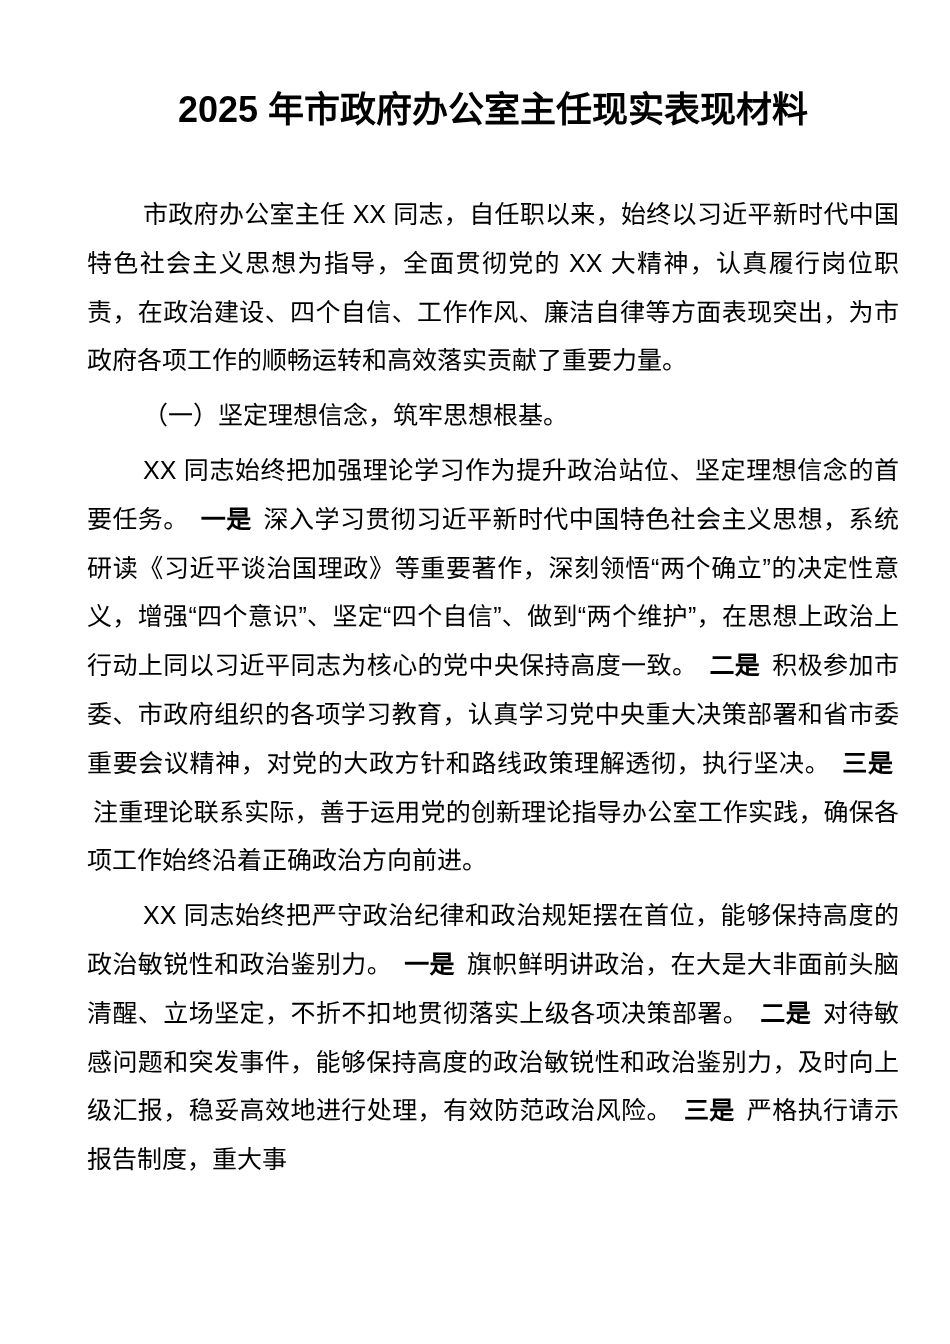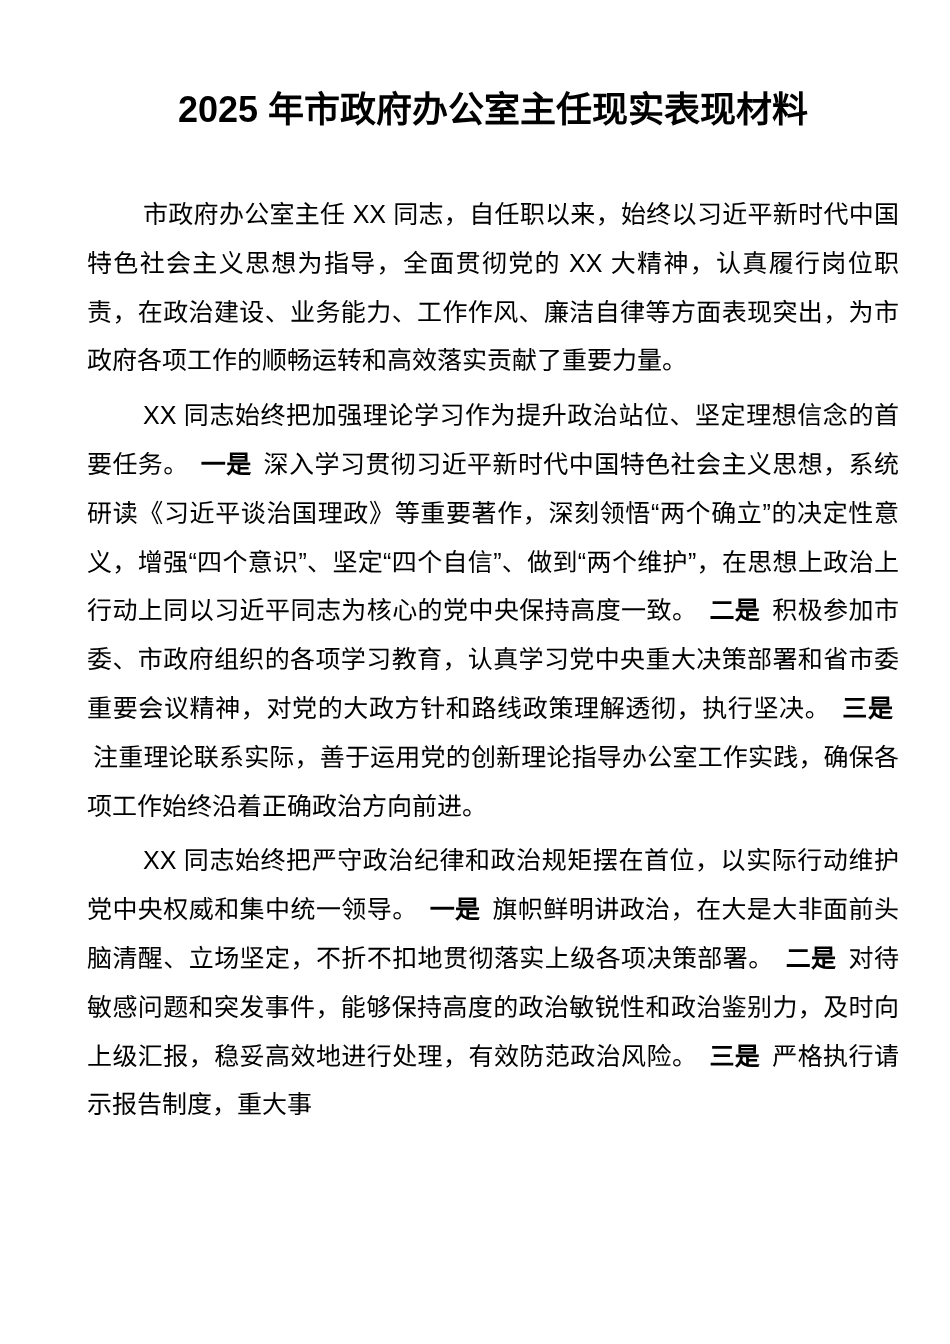--- a/index.html
+++ b/index.html
@@ -40,28 +40,31 @@
 </head>
 <body>
 
 <div class="page">
 
   <div class="doc-title">2025 年市政府办公室主任现实表现材料</div>
 
   <div class="doc-body">
 
     <p>
-      <span>市政府办公室主任 XX 同志，自任职以来，始终以习近平新时代中国特色社会主义思想为指导，全面贯彻党的 XX 大精神，认真履行岗位职责，在政治建设、业务能力、工作作风、廉洁自律等方面表现突出，为市政府各项工作的顺畅运转和高效落实贡献了重要力量。</span>
+      <span>市政府办公室主任 XX 同志，自任职以来，始终以习近平新时代中国特色社会主义思想为指导，全面贯彻党的 XX 大精神，认真履行岗位职责，在政治建设、四个自信、工作作风、廉洁自律等方面表现突出，为市政府各项工作的顺畅运转和高效落实贡献了重要力量。</span>
     </p>
 
 
+    <p>
+      <span>（一）坚定理想信念，筑牢思想根基。</span>
+    </p>
 
     <p>
       <span>XX 同志始终把加强理论学习作为提升政治站位、坚定理想信念的首要任务。</span><b>一是</b><span>深入学习贯彻习近平新时代中国特色社会主义思想，系统研读《习近平谈治国理政》等重要著作，深刻领悟“两个确立”的决定性意义，增强“四个意识”、坚定“四个自信”、做到“两个维护”，在思想上政治上行动上同以习近平同志为核心的党中央保持高度一致。</span><b>二是</b><span>积极参加市委、市政府组织的各项学习教育，认真学习党中央重大决策部署和省市委重要会议精神，对党的大政方针和路线政策理解透彻，执行坚决。</span><b>三是</b><span>注重理论联系实际，善于运用党的创新理论指导办公室工作实践，确保各项工作始终沿着正确政治方向前进。</span>
     </p>
 
 
     <p>
-      <span>XX 同志始终把严守政治纪律和政治规矩摆在首位，以实际行动维护党中央权威和集中统一领导。</span><b>一是</b><span>旗帜鲜明讲政治，在大是大非面前头脑清醒、立场坚定，不折不扣地贯彻落实上级各项决策部署。</span><b>二是</b><span>对待敏感问题和突发事件，能够保持高度的政治敏锐性和政治鉴别力，及时向上级汇报，稳妥高效地进行处理，有效防范政治风险。</span><b>三是</b><span>严格执行请示报告制度，重大事</span>
+      <span>XX 同志始终把严守政治纪律和政治规矩摆在首位，能够保持高度的政治敏锐性和政治鉴别力。</span><b>一是</b><span>旗帜鲜明讲政治，在大是大非面前头脑清醒、立场坚定，不折不扣地贯彻落实上级各项决策部署。</span><b>二是</b><span>对待敏感问题和突发事件，能够保持高度的政治敏锐性和政治鉴别力，及时向上级汇报，稳妥高效地进行处理，有效防范政治风险。</span><b>三是</b><span>严格执行请示报告制度，重大事</span>
     </p>
 
   </div>
 </div>
 
 </body></html>

